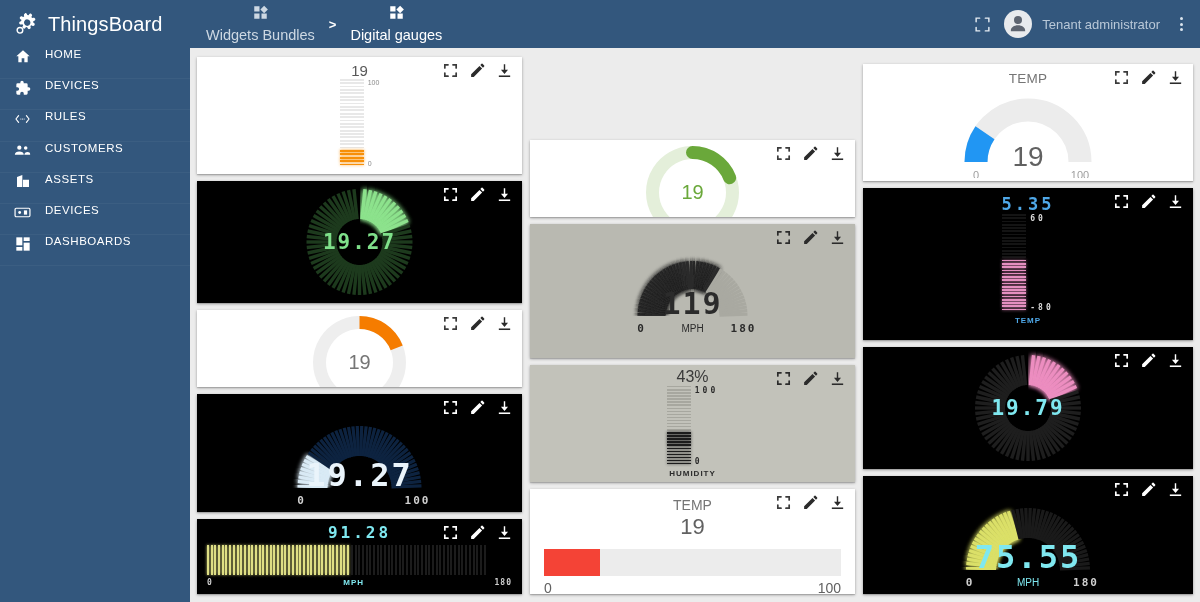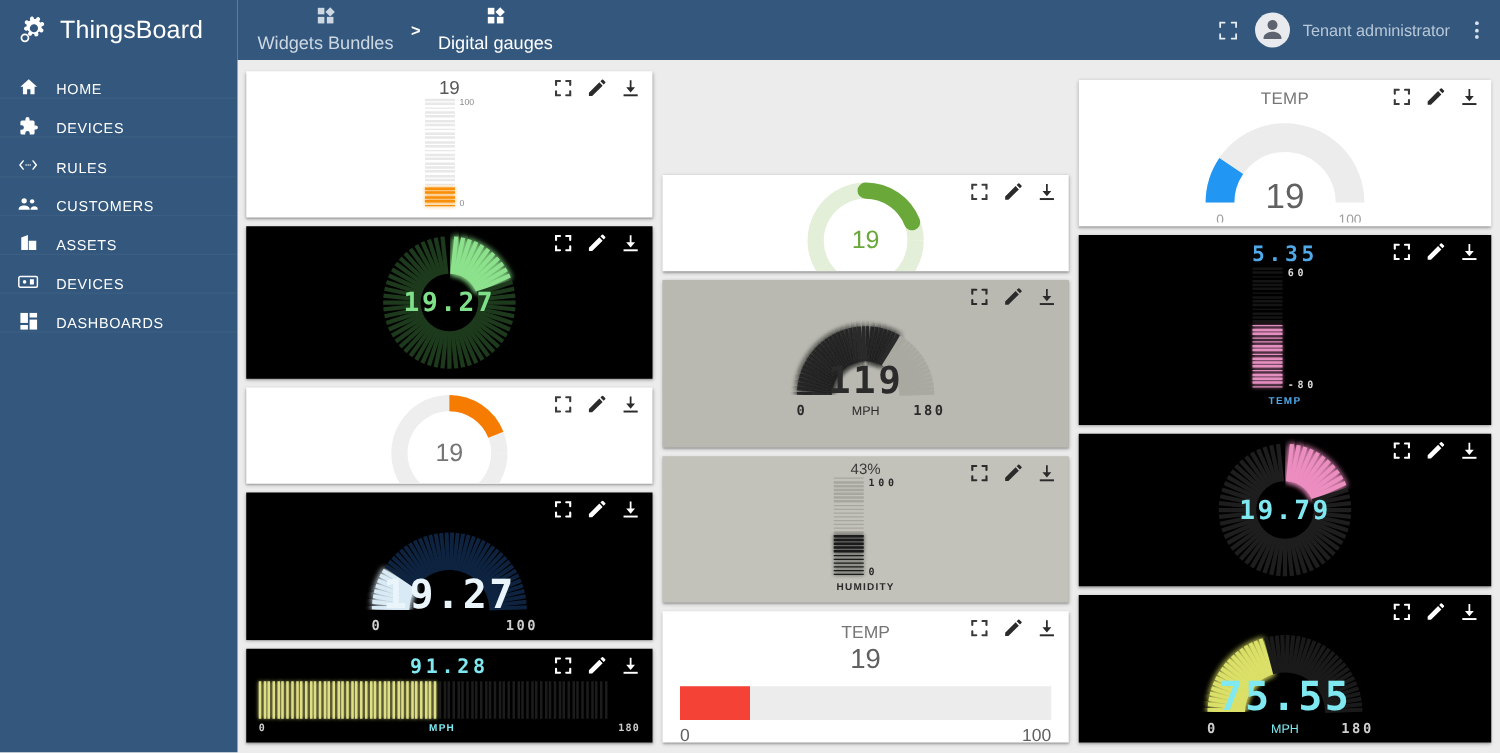--- a/index.html
+++ b/index.html
@@ -18,21 +18,21 @@
   .brand {
     height: 48px; display: flex; align-items: center;
     padding-left: 14px; gap: 8px; flex-shrink: 0;
   }
   .brand-logo { width: 26px; height: 26px; display: block; }
   .brand-name {
     color: #ffffff; font-size: 20px; letter-spacing: .1px;
   }
   .nav { display: flex; flex-direction: column; }
   .nav-item {
-    height: 31.2px; display: flex; align-items: flex-end;
+    height: 31.2px; display: flex; align-items: flex-start;
     padding-left: 14px; gap: 14px; cursor: pointer;
     border-bottom: 1px solid rgba(255,255,255,.045);
   }
   .nav-ico { width: 17px; height: 17px; display: flex; align-items: center; justify-content: center; color: #fff; flex-shrink: 0; }
   .nav-ico svg { display: block; }
   .nav-label {
     color: #ffffff; font-size: 11.5px; letter-spacing: .55px;
   }
 
   
@@ -705,21 +705,21 @@
                 </svg></span>
             <span class="tool"><svg width="17" height="17" viewBox="0 0 24 24" fill="#2b2b2b">
                   <path d="M3 17.3V21h3.7L18.5 9.2l-3.7-3.7zM21.4 6.3a1 1 0 0 0 0-1.4l-2.3-2.3a1 1 0 0 0-1.4 0L16 4.3 19.7 8z"></path>
                 </svg></span>
             <span class="tool"><svg width="17" height="17" viewBox="0 0 24 24" fill="#2b2b2b">
                   <path d="M11 3h2v8h4l-5 6-5-6h4z"></path>
                   <rect x="4" y="19" width="16" height="2.2"></rect>
                 </svg></span>
           </div>
           <div class="vgauge" style="padding-top:3px">
-            <div style="font-size:12px;color:#3a3a3a">43%</div>
+            <div style="font-size:16px;color:#3a3a3a">43%</div>
             <div class="vg-body">
               <div class="vg-bars" id="vg2" style="height:80px;width:26px">
                   <i style="width: 24px; background: rgb(167, 167, 159);"></i>
                   <i style="width: 24px; background: rgb(167, 167, 159);"></i>
                   <i style="width: 24px; background: rgb(167, 167, 159);"></i>
                   <i style="width: 24px; background: rgb(167, 167, 159);"></i>
                   <i style="width: 24px; background: rgb(167, 167, 159);"></i>
                   <i style="width: 24px; background: rgb(167, 167, 159);"></i>
                   <i style="width: 24px; background: rgb(167, 167, 159);"></i>
                   <i style="width: 24px; background: rgb(167, 167, 159);"></i>

